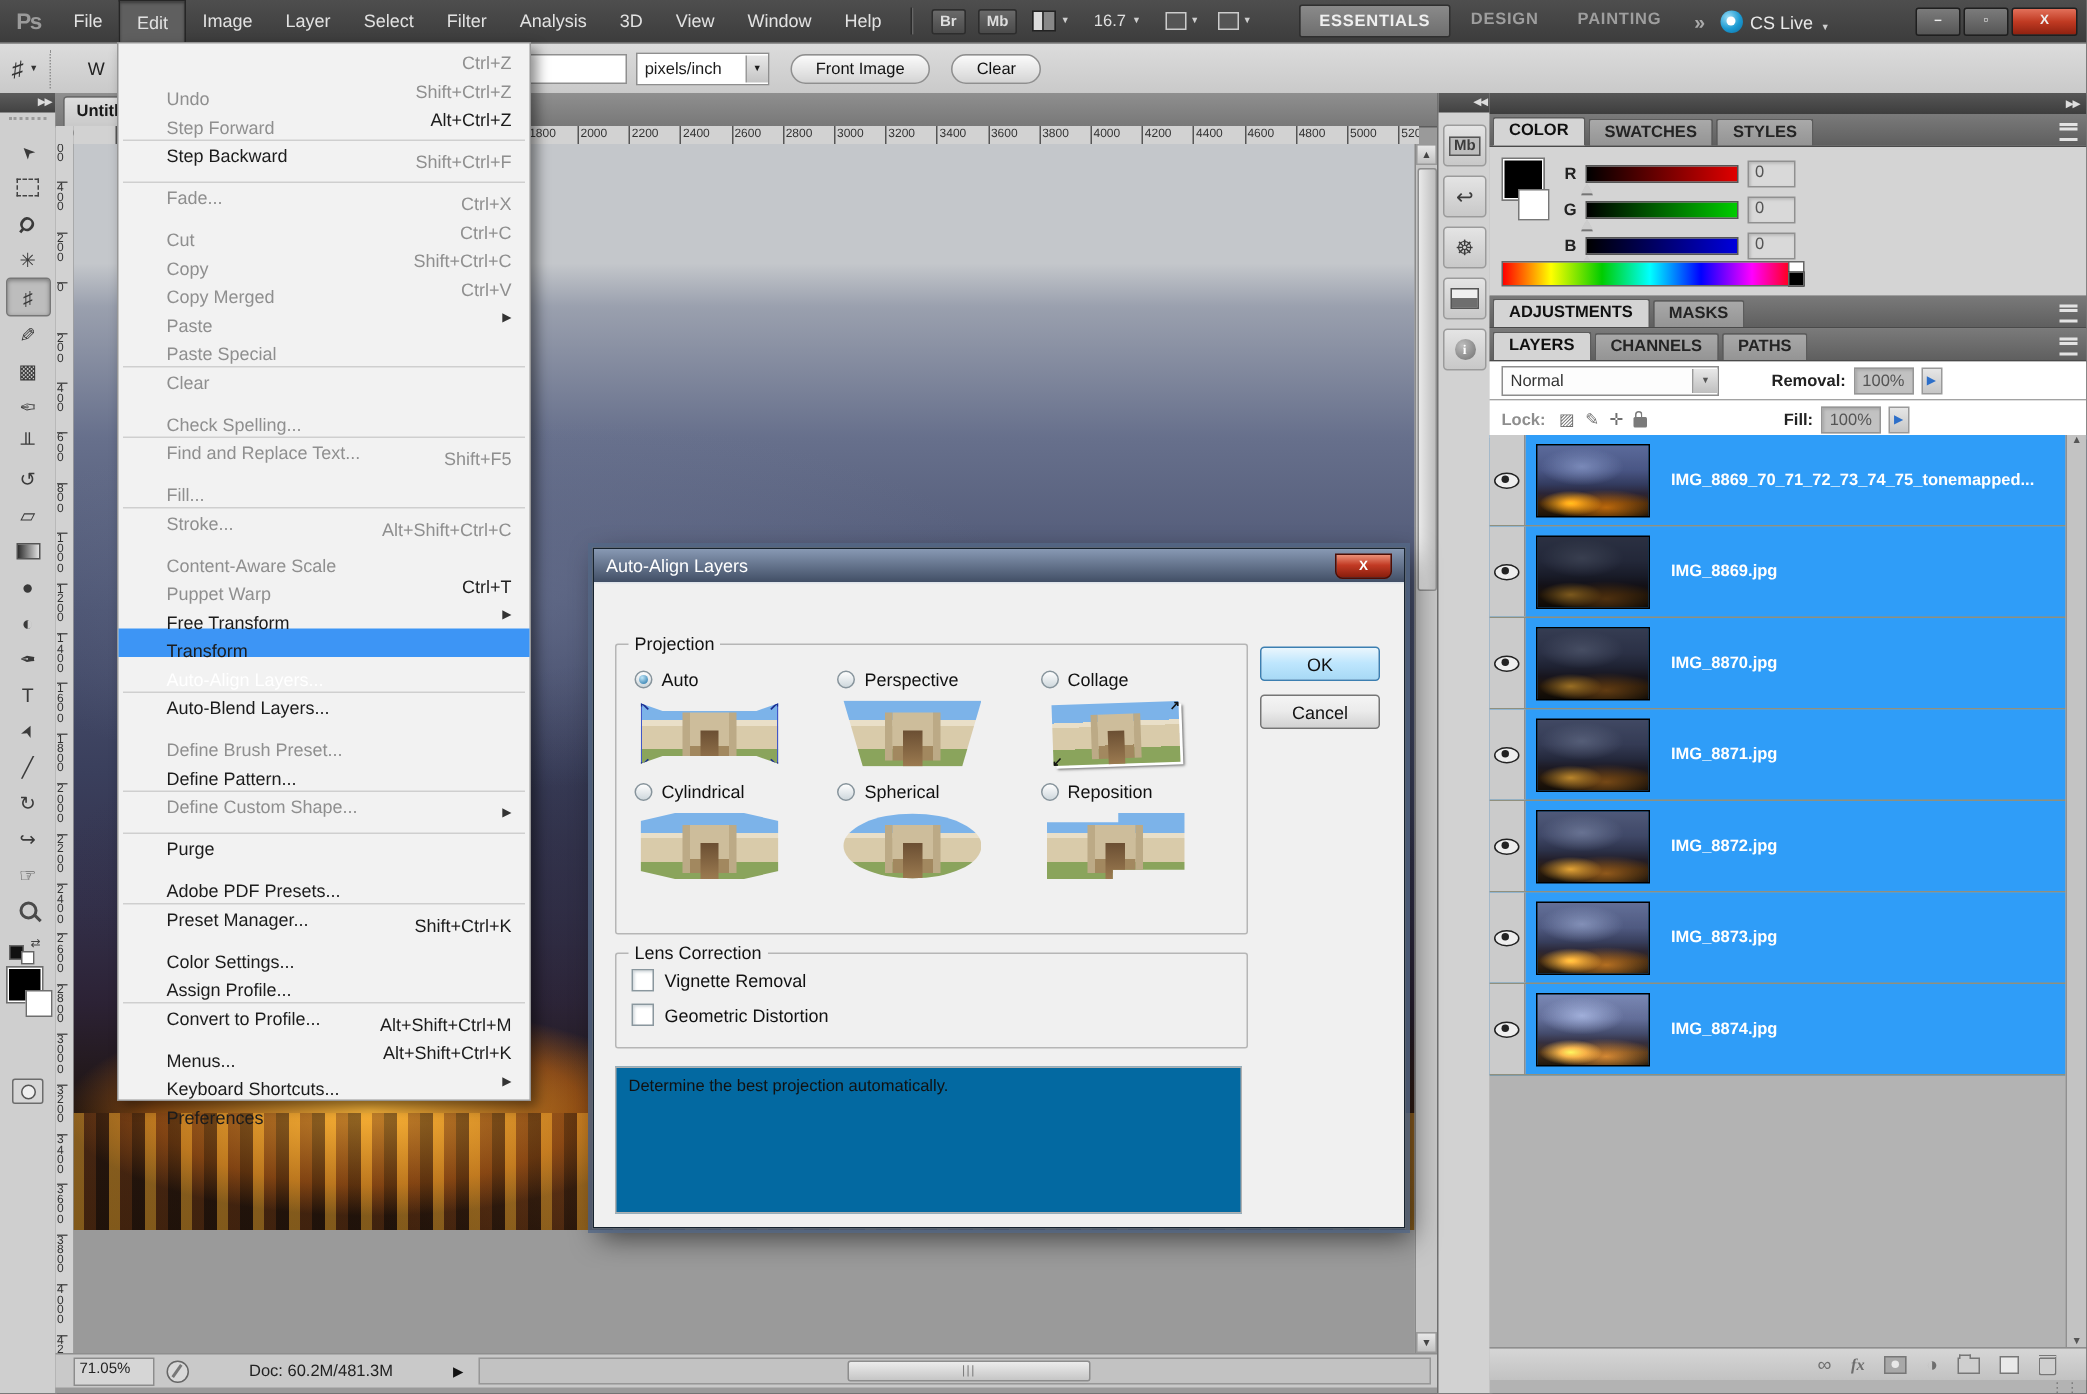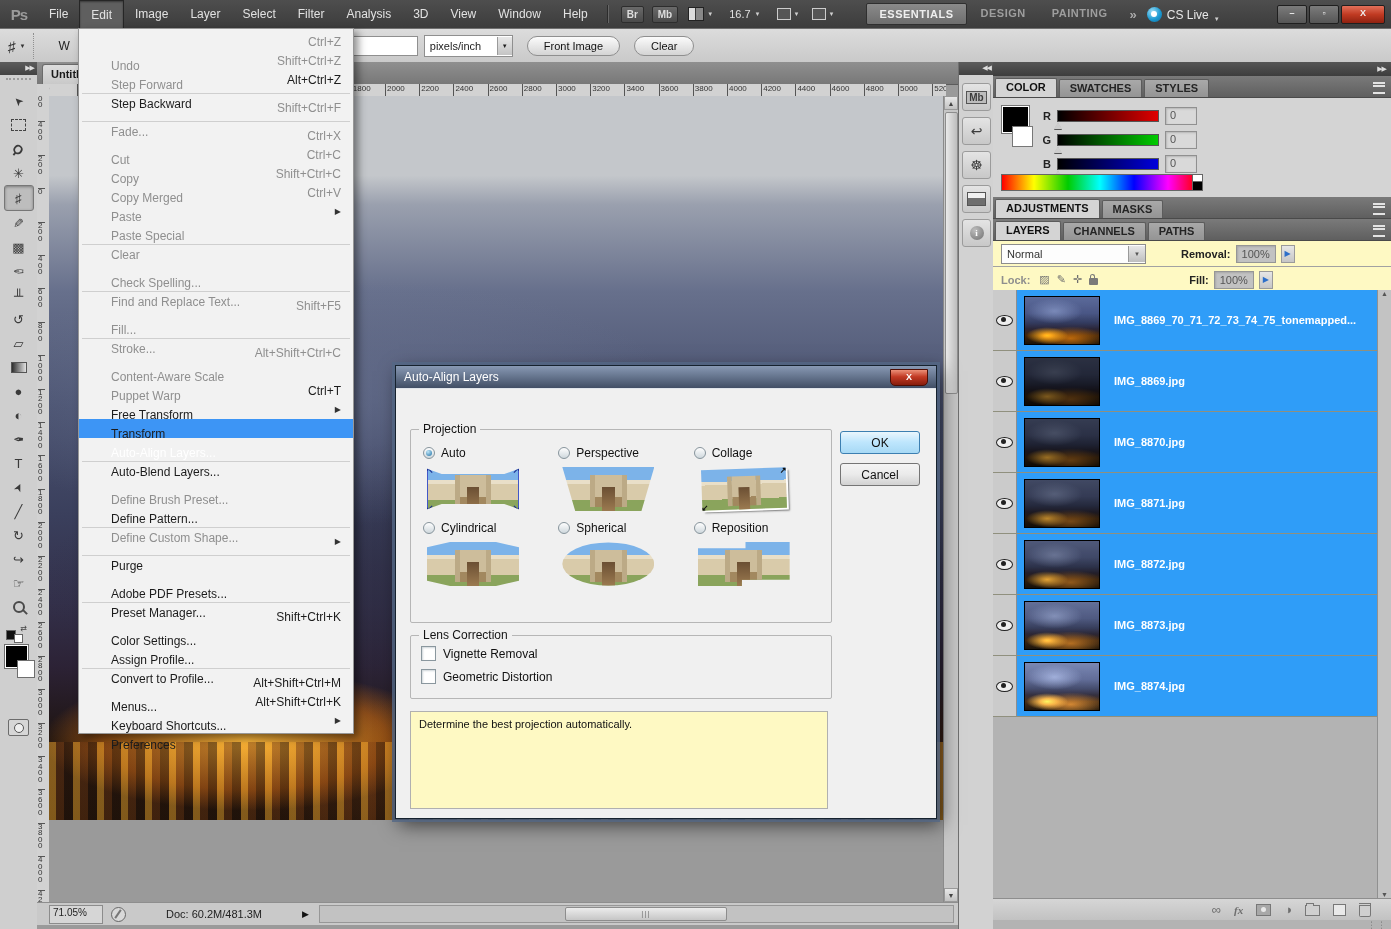--- a/index.html
+++ b/index.html
@@ -131,21 +131,21 @@
   .carr{position:absolute;font-size:9px;font-weight:bold;color:#1b2d91;z-index:3;}
   .carr.tl{left:-1px;top:-2px;} .carr.tr{right:-1px;top:-2px;} .carr.bl{left:-1px;bottom:-2px;} .carr.br{right:-1px;bottom:-2px;}
   .t-collage .carr{color:#111;}
   #okbtn{position:absolute;right:16px;top:42px;width:80px;height:23px;font-size:12px;color:#111;background:linear-gradient(#eaf6fd,#bee6fd 48%,#a7d9f5);border:1px solid #3c7fb1;border-radius:3px;font-family:"Liberation Sans",sans-serif;}
   #cancelbtn{position:absolute;right:16px;top:74px;width:80px;height:23px;font-size:12px;color:#111;background:linear-gradient(#f4f4f4,#ebebeb 48%,#d2d2d2);border:1px solid #757575;border-radius:3px;font-family:"Liberation Sans",sans-serif;}
   #lensbox{left:14px;top:246px;width:420px;height:62px;}
   #lensbox-items{padding:10px 10px 0 10px;}
   .cbrow{display:flex;align-items:center;gap:7px;margin-bottom:8px;}
   .cbx{width:13px;height:13px;background:#fff;border:1px solid #8a979e;box-shadow:inset 1px 1px 2px #cfd6da;display:inline-block;}
   .cblab{font-size:12px;color:#111;}
-  #descbox{position:absolute;left:14px;top:322px;width:418px;height:98px;background:#fef9c3;border:1px solid #b0b0b0;padding:6px 8px;font-size:11px;color:#111;box-sizing:border-box;}
+  #descbox{position:absolute;left:14px;top:322px;width:418px;height:98px;background:#0369a1;border:1px solid #b0b0b0;padding:6px 8px;font-size:11px;color:#111;box-sizing:border-box;}
   
   #minidock{position:absolute;left:958px;top:62px;width:35px;height:867px;background:#d2d2d2;border-right:1px solid #6f6f6f;border-left:1px solid #6f6f6f;}
   #minidock-items{padding-top:2px;}
   .dock-btn{width:27px;height:26px;margin:6px auto 0;display:flex;align-items:center;justify-content:center;border:1px solid #9b9b9b;border-radius:3px;background:linear-gradient(#e4e4e4,#c8c8c8);color:#3c3c3c;}
   .dock-label{font-size:10px;font-weight:bold;border:1px solid #555;padding:0 2px;background:#bdbdbd;}
   .dock-glyph{font-size:14px;}
   .photoic{width:17px;height:12px;border:1px solid #555;background:linear-gradient(180deg,#f0f0f0 45%,#6e6e6e 45%);}
   .infoic{width:14px;height:14px;border-radius:50%;background:radial-gradient(circle at 35% 30%,#bdbdbd,#707070);color:#fff;font-size:9px;font-weight:bold;text-align:center;line-height:14px;font-family:"Liberation Serif",serif;}
   
   #rightdock{position:absolute;left:993px;top:62px;width:398px;height:867px;background:#b3b3b3;}
@@ -163,21 +163,21 @@
   .clab{width:10px;text-align:right;font-size:11px;font-weight:bold;color:#222;}
   .ctrack{width:100px;height:10px;border:1px solid #555;position:relative;}
   .tr-r{background:linear-gradient(90deg,#000,#e00000);}
   .tr-g{background:linear-gradient(90deg,#000,#00cc00);}
   .tr-b{background:linear-gradient(90deg,#000,#0000dd);}
   .cthumb{position:absolute;left:-4px;bottom:-8px;width:0;height:0;border-left:4px solid transparent;border-right:4px solid transparent;border-bottom:7px solid #cdcdcd;filter:drop-shadow(0 1px 0 #555);}
   .cval{width:32px;height:18px;background:#d9d9d9;border:1px solid #909090;box-shadow:inset 1px 1px 2px #b5b5b5;font-size:11px;color:#555;padding:1px 0 0 4px;box-sizing:border-box;}
   #spectrum{position:absolute;left:8px;top:76px;width:200px;height:15px;border:1px solid #666;background:linear-gradient(90deg,#f00 0%,#ff0 16%,#0c0 33%,#0ff 49%,#00f 66%,#f0f 83%,#f00 97%);}
   #spec-w{position:absolute;right:-1px;top:-1px;width:9px;height:8px;background:#fff;border:1px solid #666;}
   #spec-b{position:absolute;right:-1px;bottom:-1px;width:9px;height:8px;background:#000;border:1px solid #666;}
-  #blendrow,#lockrow{height:25px;background:#fef9c3;display:flex;align-items:center;padding:0 8px;gap:5px;border-bottom:1px solid #a2a2a2;position:relative;}
+  #blendrow,#lockrow{height:25px;background:#ffffff;display:flex;align-items:center;padding:0 8px;gap:5px;border-bottom:1px solid #a2a2a2;position:relative;}
   #blendsel{width:138px;height:18px;background:#fdfdfd;border:1px solid #8d8d8d;font-size:11px;color:#333;display:flex;align-items:center;justify-content:space-between;padding-left:5px;}
   #blendsel .dd{width:16px;height:16px;background:linear-gradient(#e8e8e8,#bfbfbf);border-left:1px solid #9a9a9a;font-size:6px;text-align:center;line-height:16px;color:#555;}
   .boldlab{font-size:11px;font-weight:bold;color:#222;}
   .graylab{font-size:11px;font-weight:bold;color:#8e8e8e;}
   .pctbox{width:40px;height:18px;background:#c2c2c2;border:1px solid #969696;box-shadow:inset 1px 1px 2px #a8a8a8;font-size:11px;color:#555;padding:2px 0 0 5px;box-sizing:border-box;}
   .pctarr{width:12px;height:16px;font-size:8px;color:#2d6fc9;text-align:center;line-height:15px;background:linear-gradient(#e6e6e6,#c6c6c6);border:1px solid #9a9a9a;}
   #lockicons{display:flex;gap:7px;margin-left:4px;}
   .lockic{font-size:11px;color:#6f6f6f;display:flex;align-items:center;}
   .padlockic{width:9px;height:7px;background:#7a7a7a;border-radius:1px;position:relative;display:inline-block;margin-top:4px;}
   .padlockic::before{content:"";position:absolute;left:1px;top:-4px;width:5px;height:4px;border:1.5px solid #7a7a7a;border-bottom:none;border-radius:3px 3px 0 0;box-sizing:border-box;}

